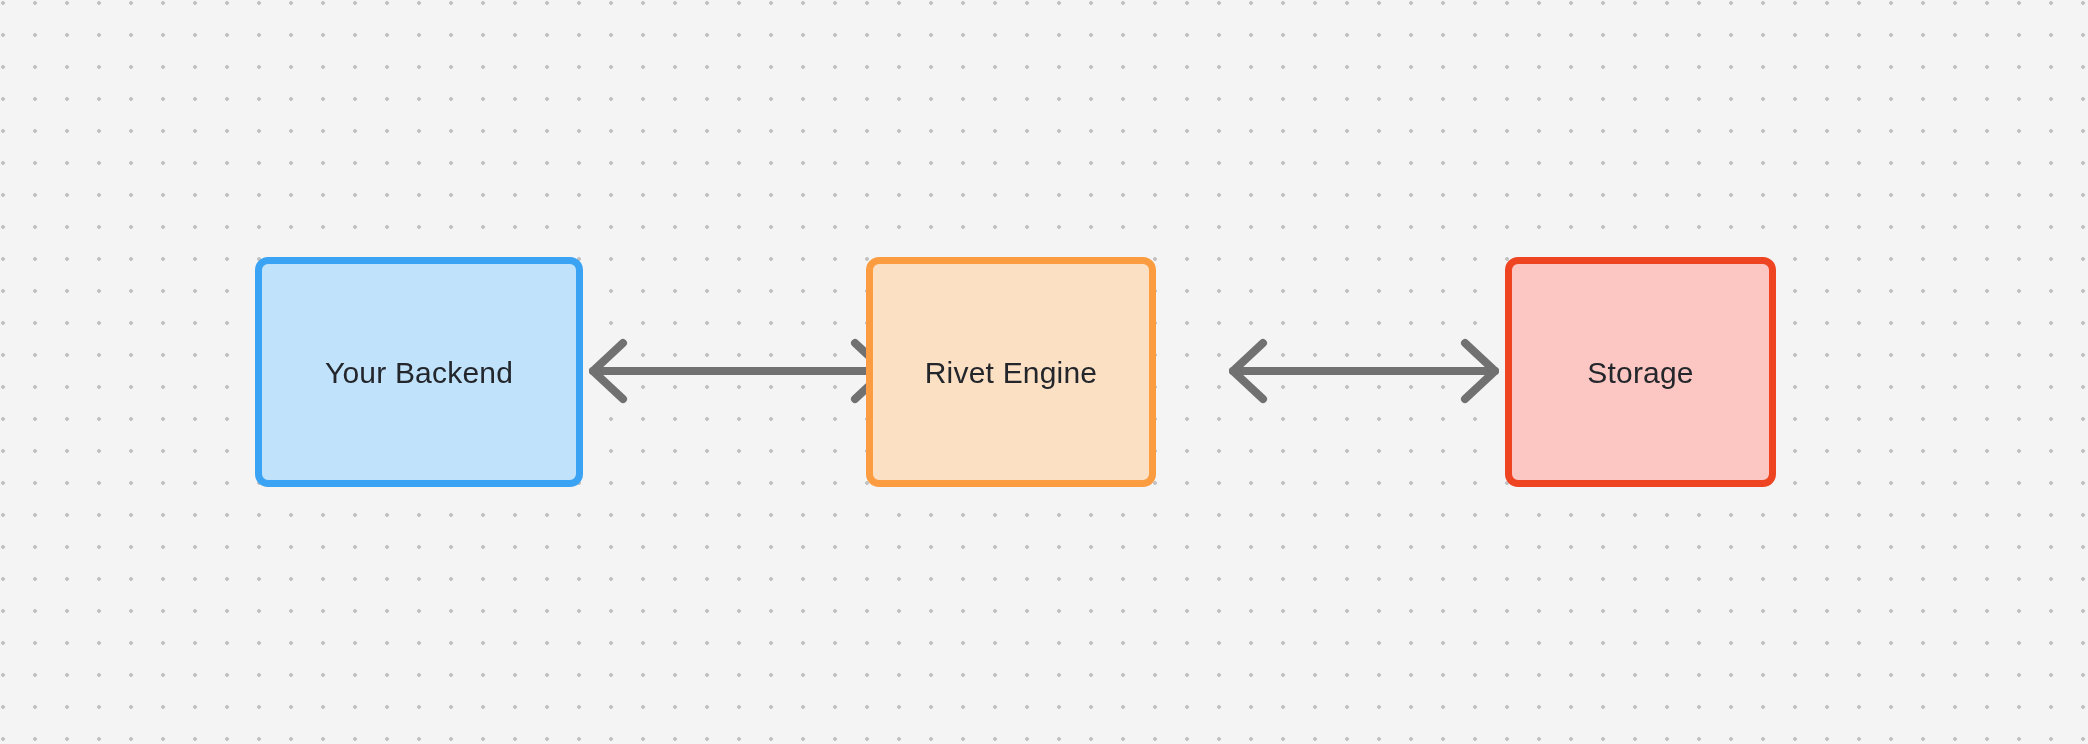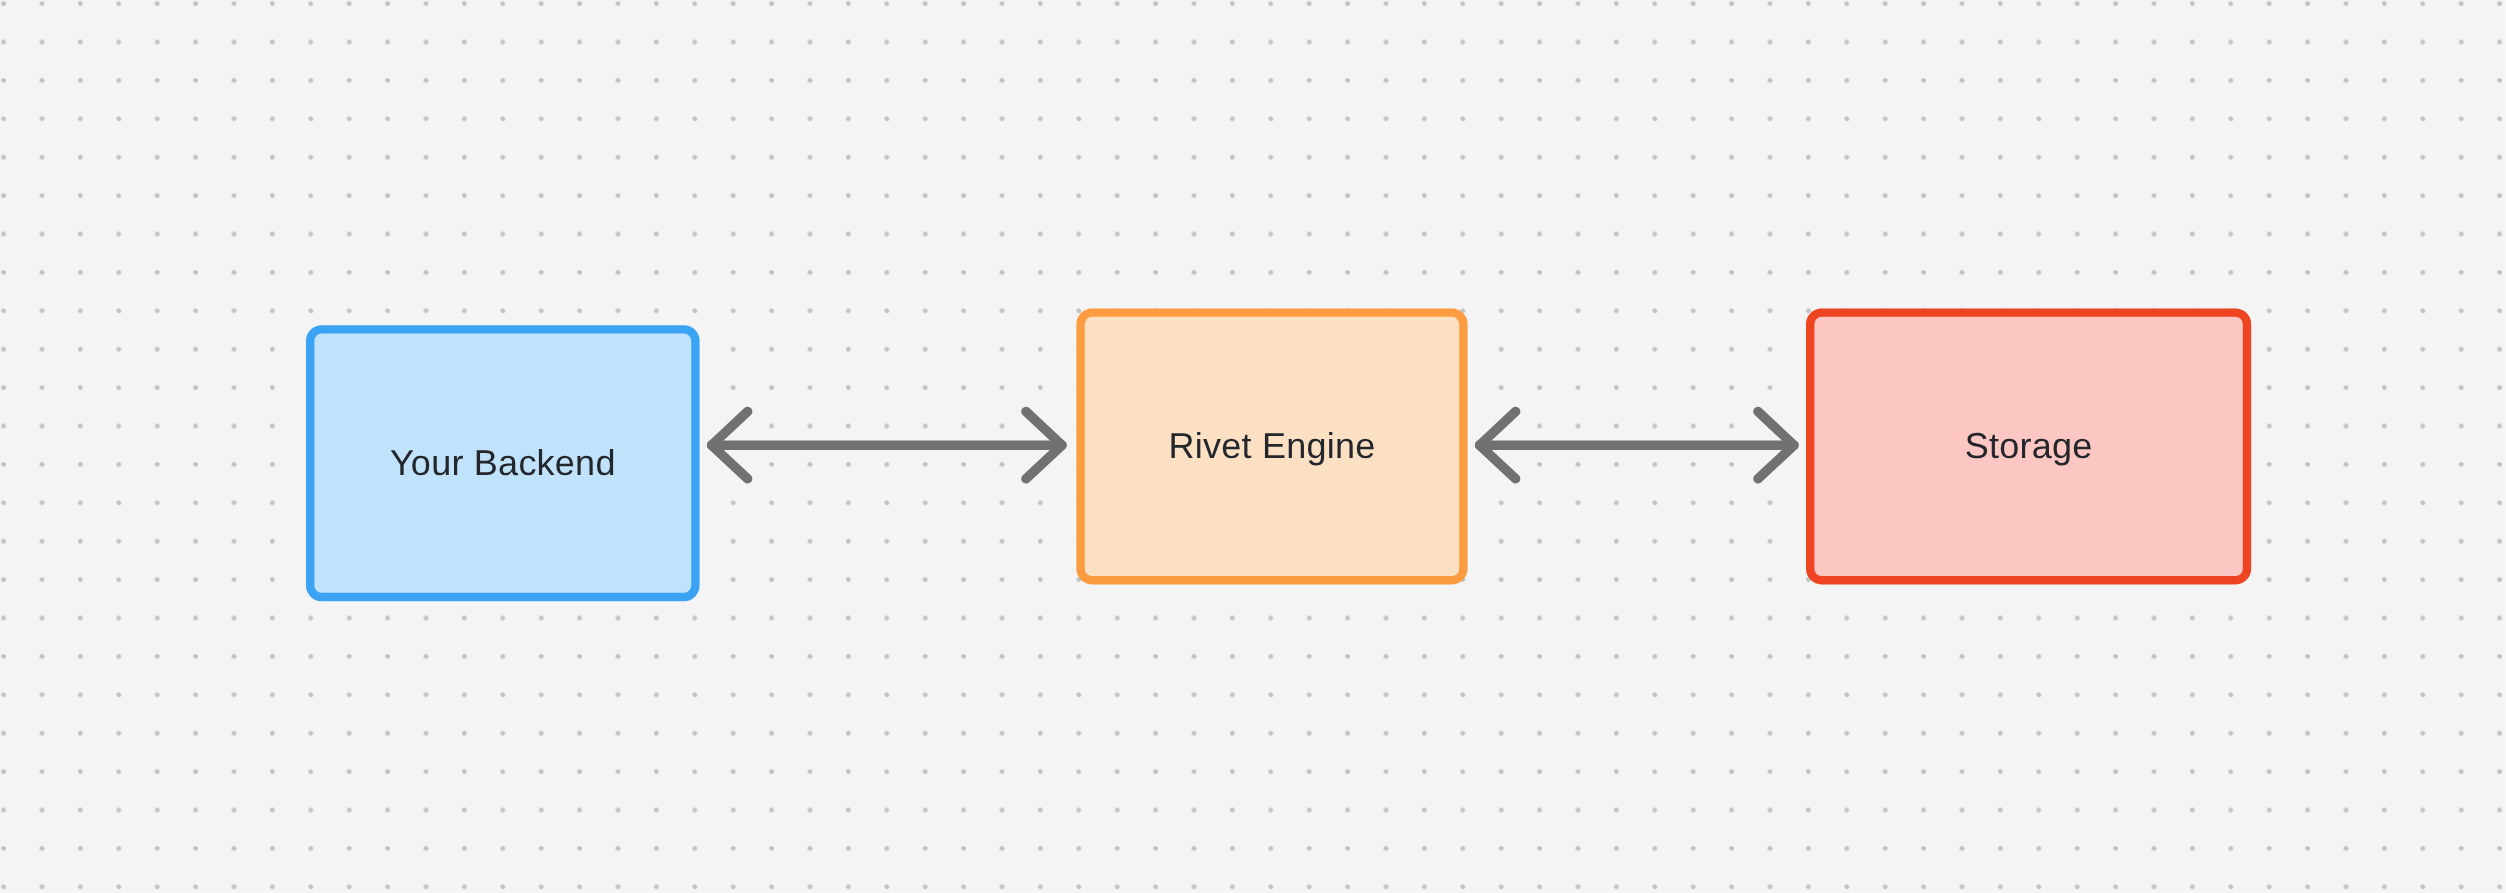--- a/index.html
+++ b/index.html
@@ -22,22 +22,22 @@
     top: 257px;
     height: 230px;
     box-sizing: border-box;
     border: 7px solid #888;
     border-radius: 13px;
     display: flex;
     align-items: center;
     justify-content: center;
   }
   .node-backend { left: 255px; width: 328px; }
-  .node-engine  { left: 897px; width: 326px; }
-  .node-storage { left: 1505px; width: 371px; }
+  .node-engine  { left: 866px; width: 290px; }
+  .node-storage { left: 1505px; width: 271px; }
   .node-label {
     text-align: center;
     color: #23262B;
     font-size: 30px;
     line-height: 45px;
     letter-spacing: 0.2px;
     user-select: none;
   }
   .connector {
     position: absolute;
@@ -52,21 +52,21 @@
     stroke-width: 8;
     stroke-linecap: round;
     stroke-linejoin: round;
   }
 </style>
 </head>
 <body>
 
 <div class="canvas" style="background-color: rgb(244, 244, 244); --dot-color: #C3C3C3;">
 
-  <div class="node node-backend" style="background-color: rgb(192, 226, 251); border-color: rgb(59, 163, 243); margin-top: 14px;">
+  <div class="node node-backend" style="background-color: rgb(192, 226, 251); border-color: rgb(59, 163, 243);">
     <div class="node-label">
       <div>Your Backend</div>
     </div>
   </div>
 
   <svg class="connector connector-1" width="300" height="68" viewBox="0 0 300 68">
     <path d="M4 34 H296" style="stroke: rgb(113, 113, 113);"></path>
     <path d="M34 6 L4 34 L34 62" style="stroke: rgb(113, 113, 113);"></path>
     <path d="M266 6 L296 34 L266 62" style="stroke: rgb(113, 113, 113);"></path>
   </svg>

